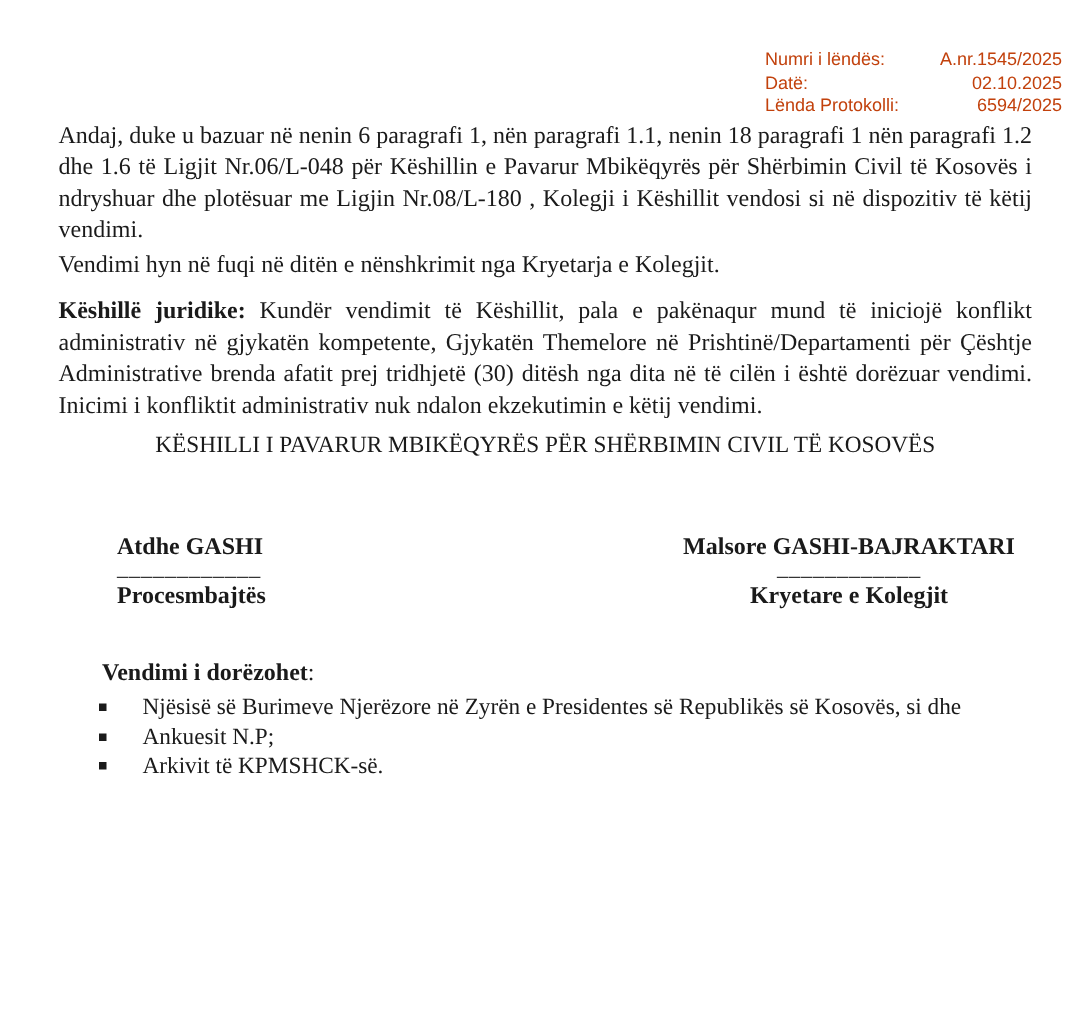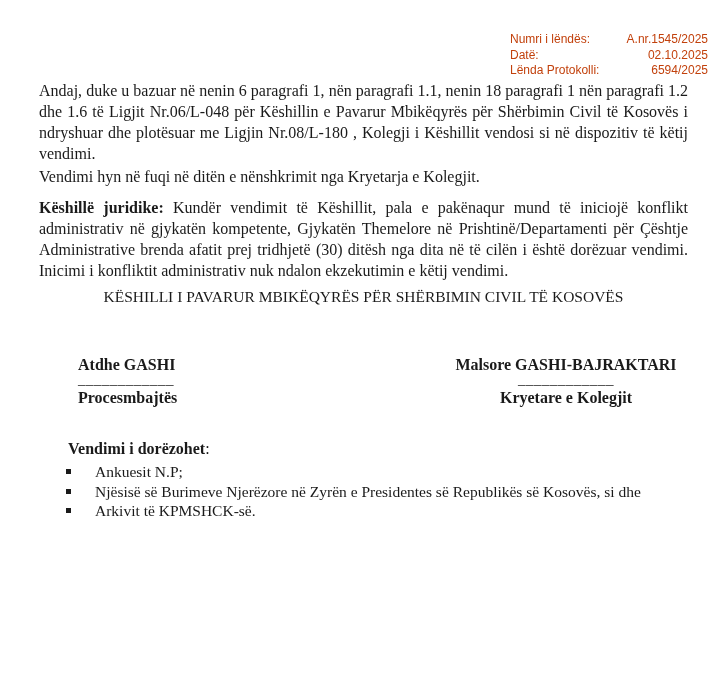--- a/index.html
+++ b/index.html
@@ -125,25 +125,25 @@
     <div class="sig-name">Malsore GASHI-BAJRAKTARI</div>
     <div class="sig-line">____________</div>
     <div class="sig-role">Kryetare e Kolegjit</div>
   </div>
 
   <div class="delivery">
     <div class="delivery-title"><span class="bold">Vendimi i dorëzohet</span><span>:</span></div>
     <ul class="delivery-list">
       <li class="delivery-item">
         <span class="square-bullet"></span>
-        <span class="item-text">Ankuesit N.P;</span>
+        <span class="item-text">Njësisë së Burimeve Njerëzore në Zyrën e Presidentes së Republikës së Kosovës, si dhe</span>
       </li>
       <li class="delivery-item">
         <span class="square-bullet"></span>
-        <span class="item-text">Njësisë së Burimeve Njerëzore në Zyrën e Presidentes së Republikës së Kosovës, si dhe</span>
+        <span class="item-text">Ankuesit N.P;</span>
       </li>
       <li class="delivery-item">
         <span class="square-bullet"></span>
         <span class="item-text">Arkivit të KPMSHCK-së.</span>
       </li>
     </ul>
   </div>
 
 </div>
 

